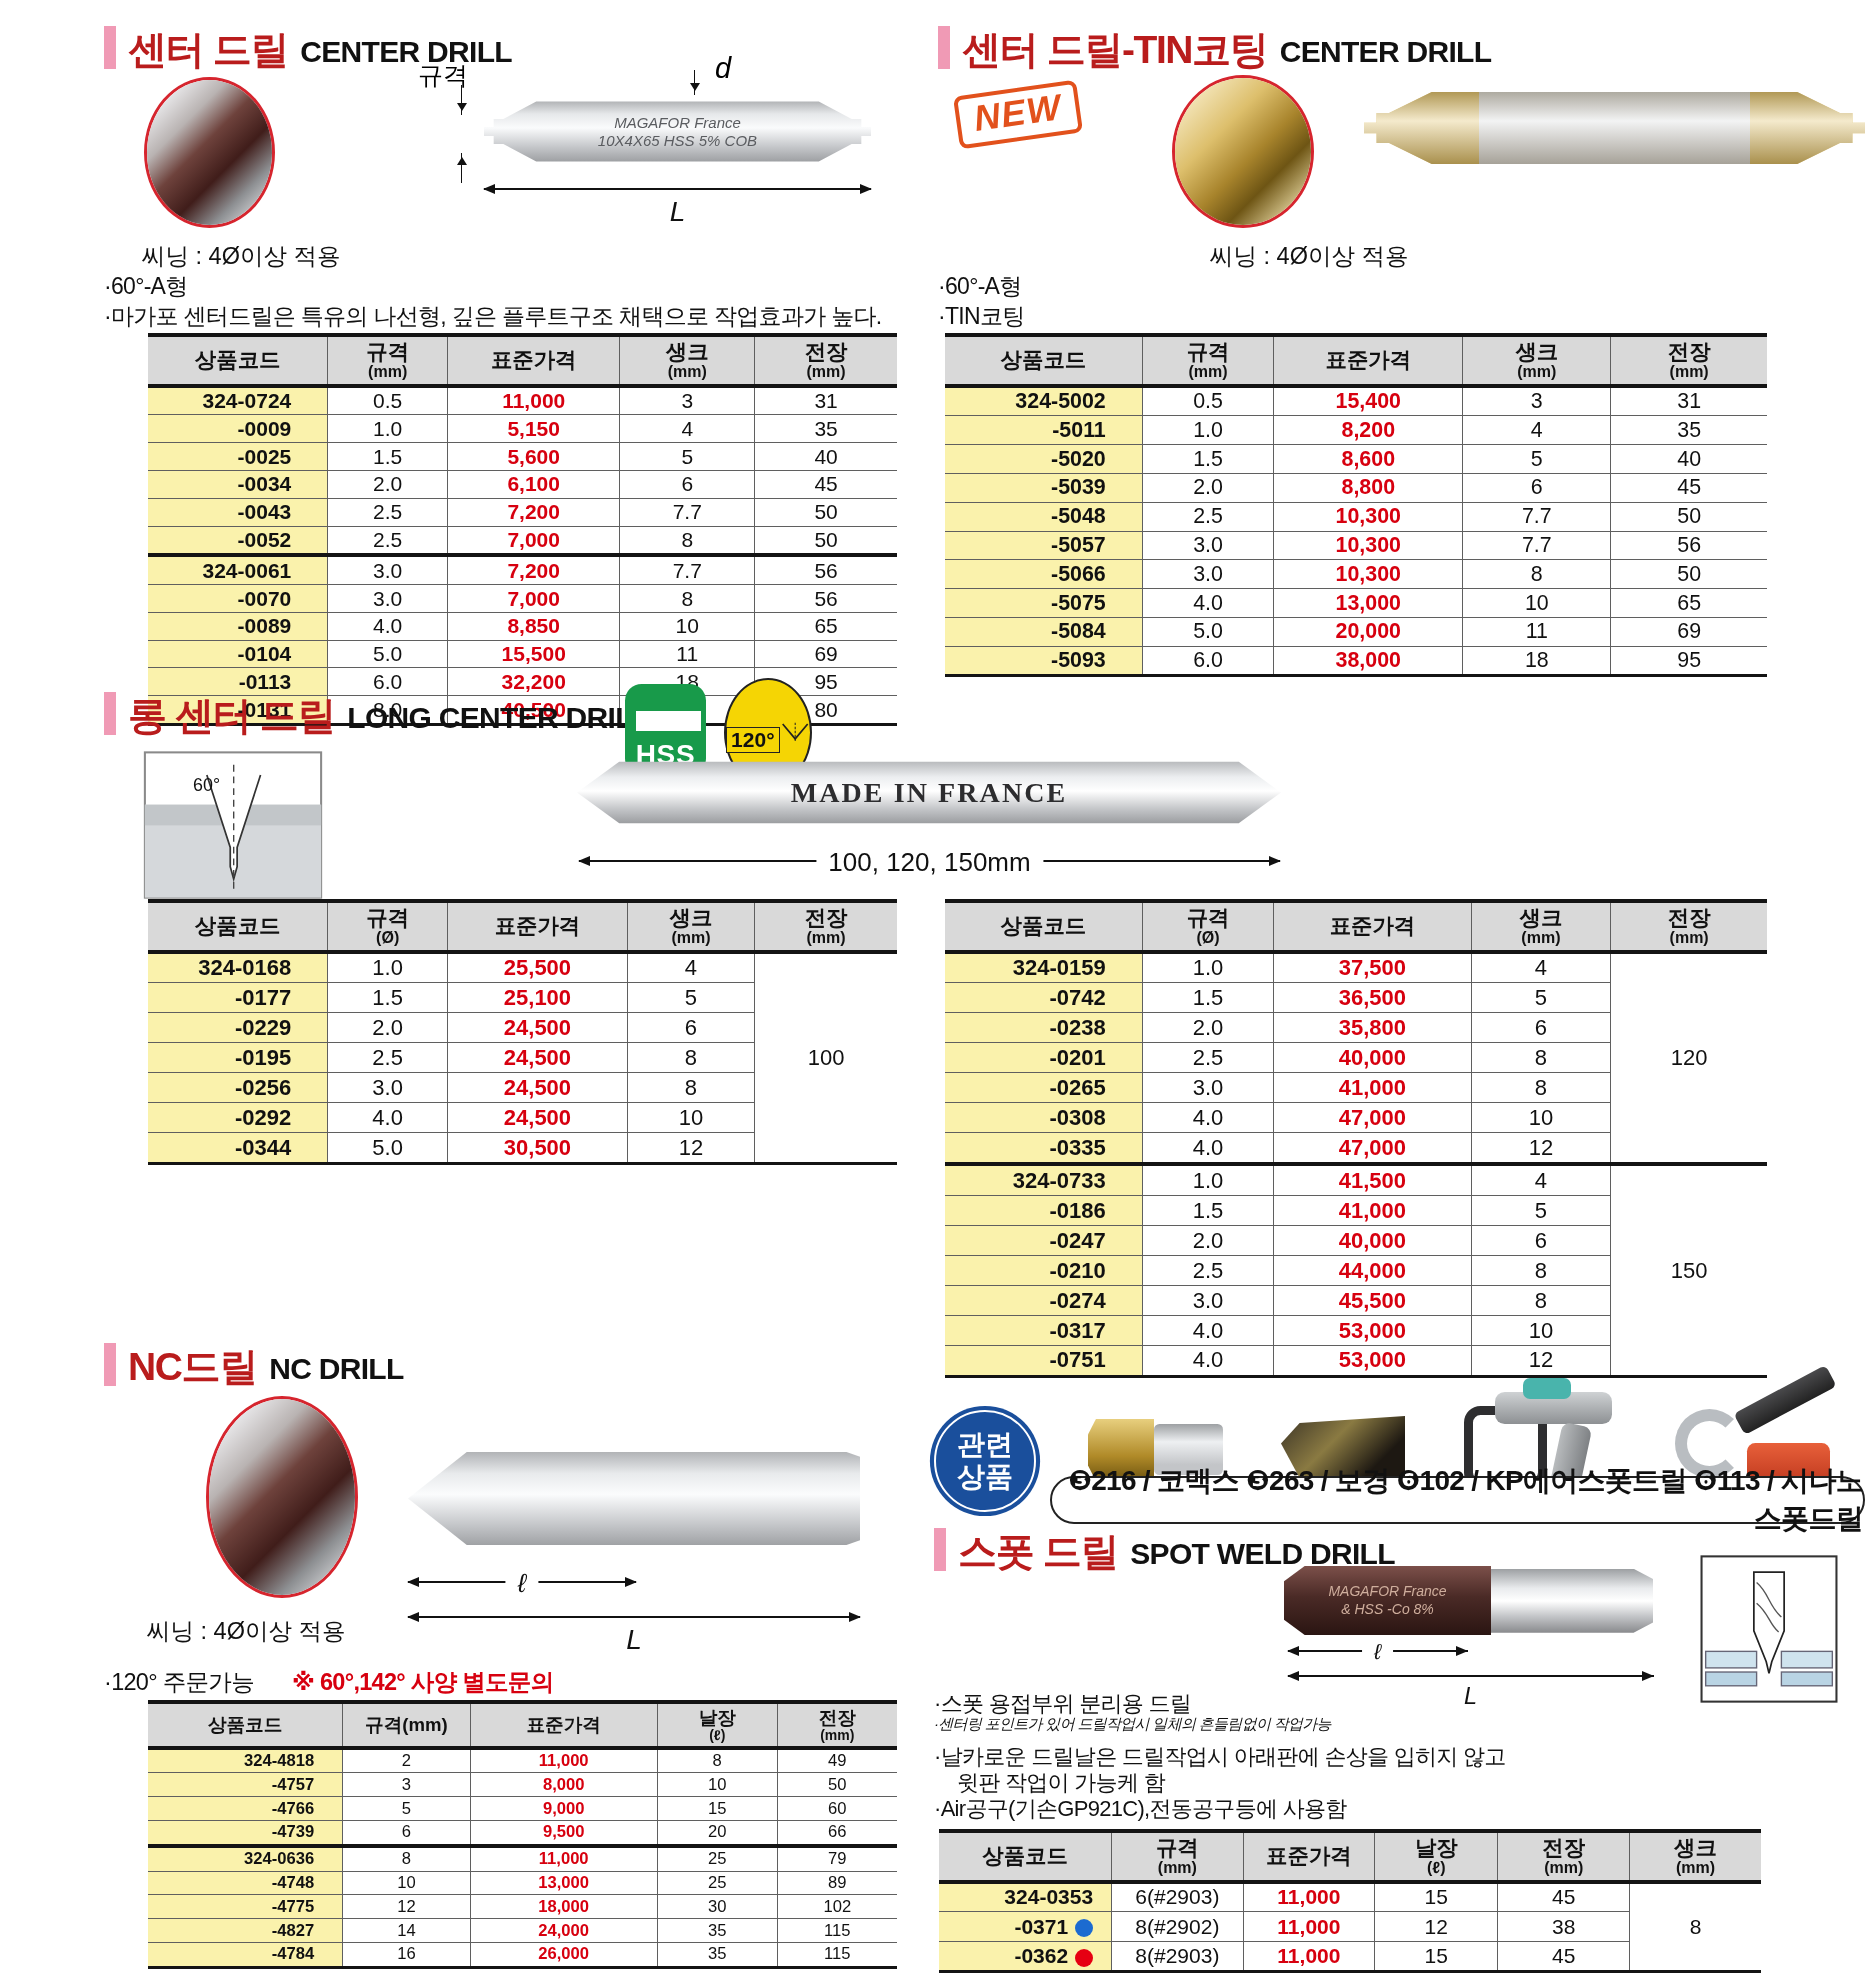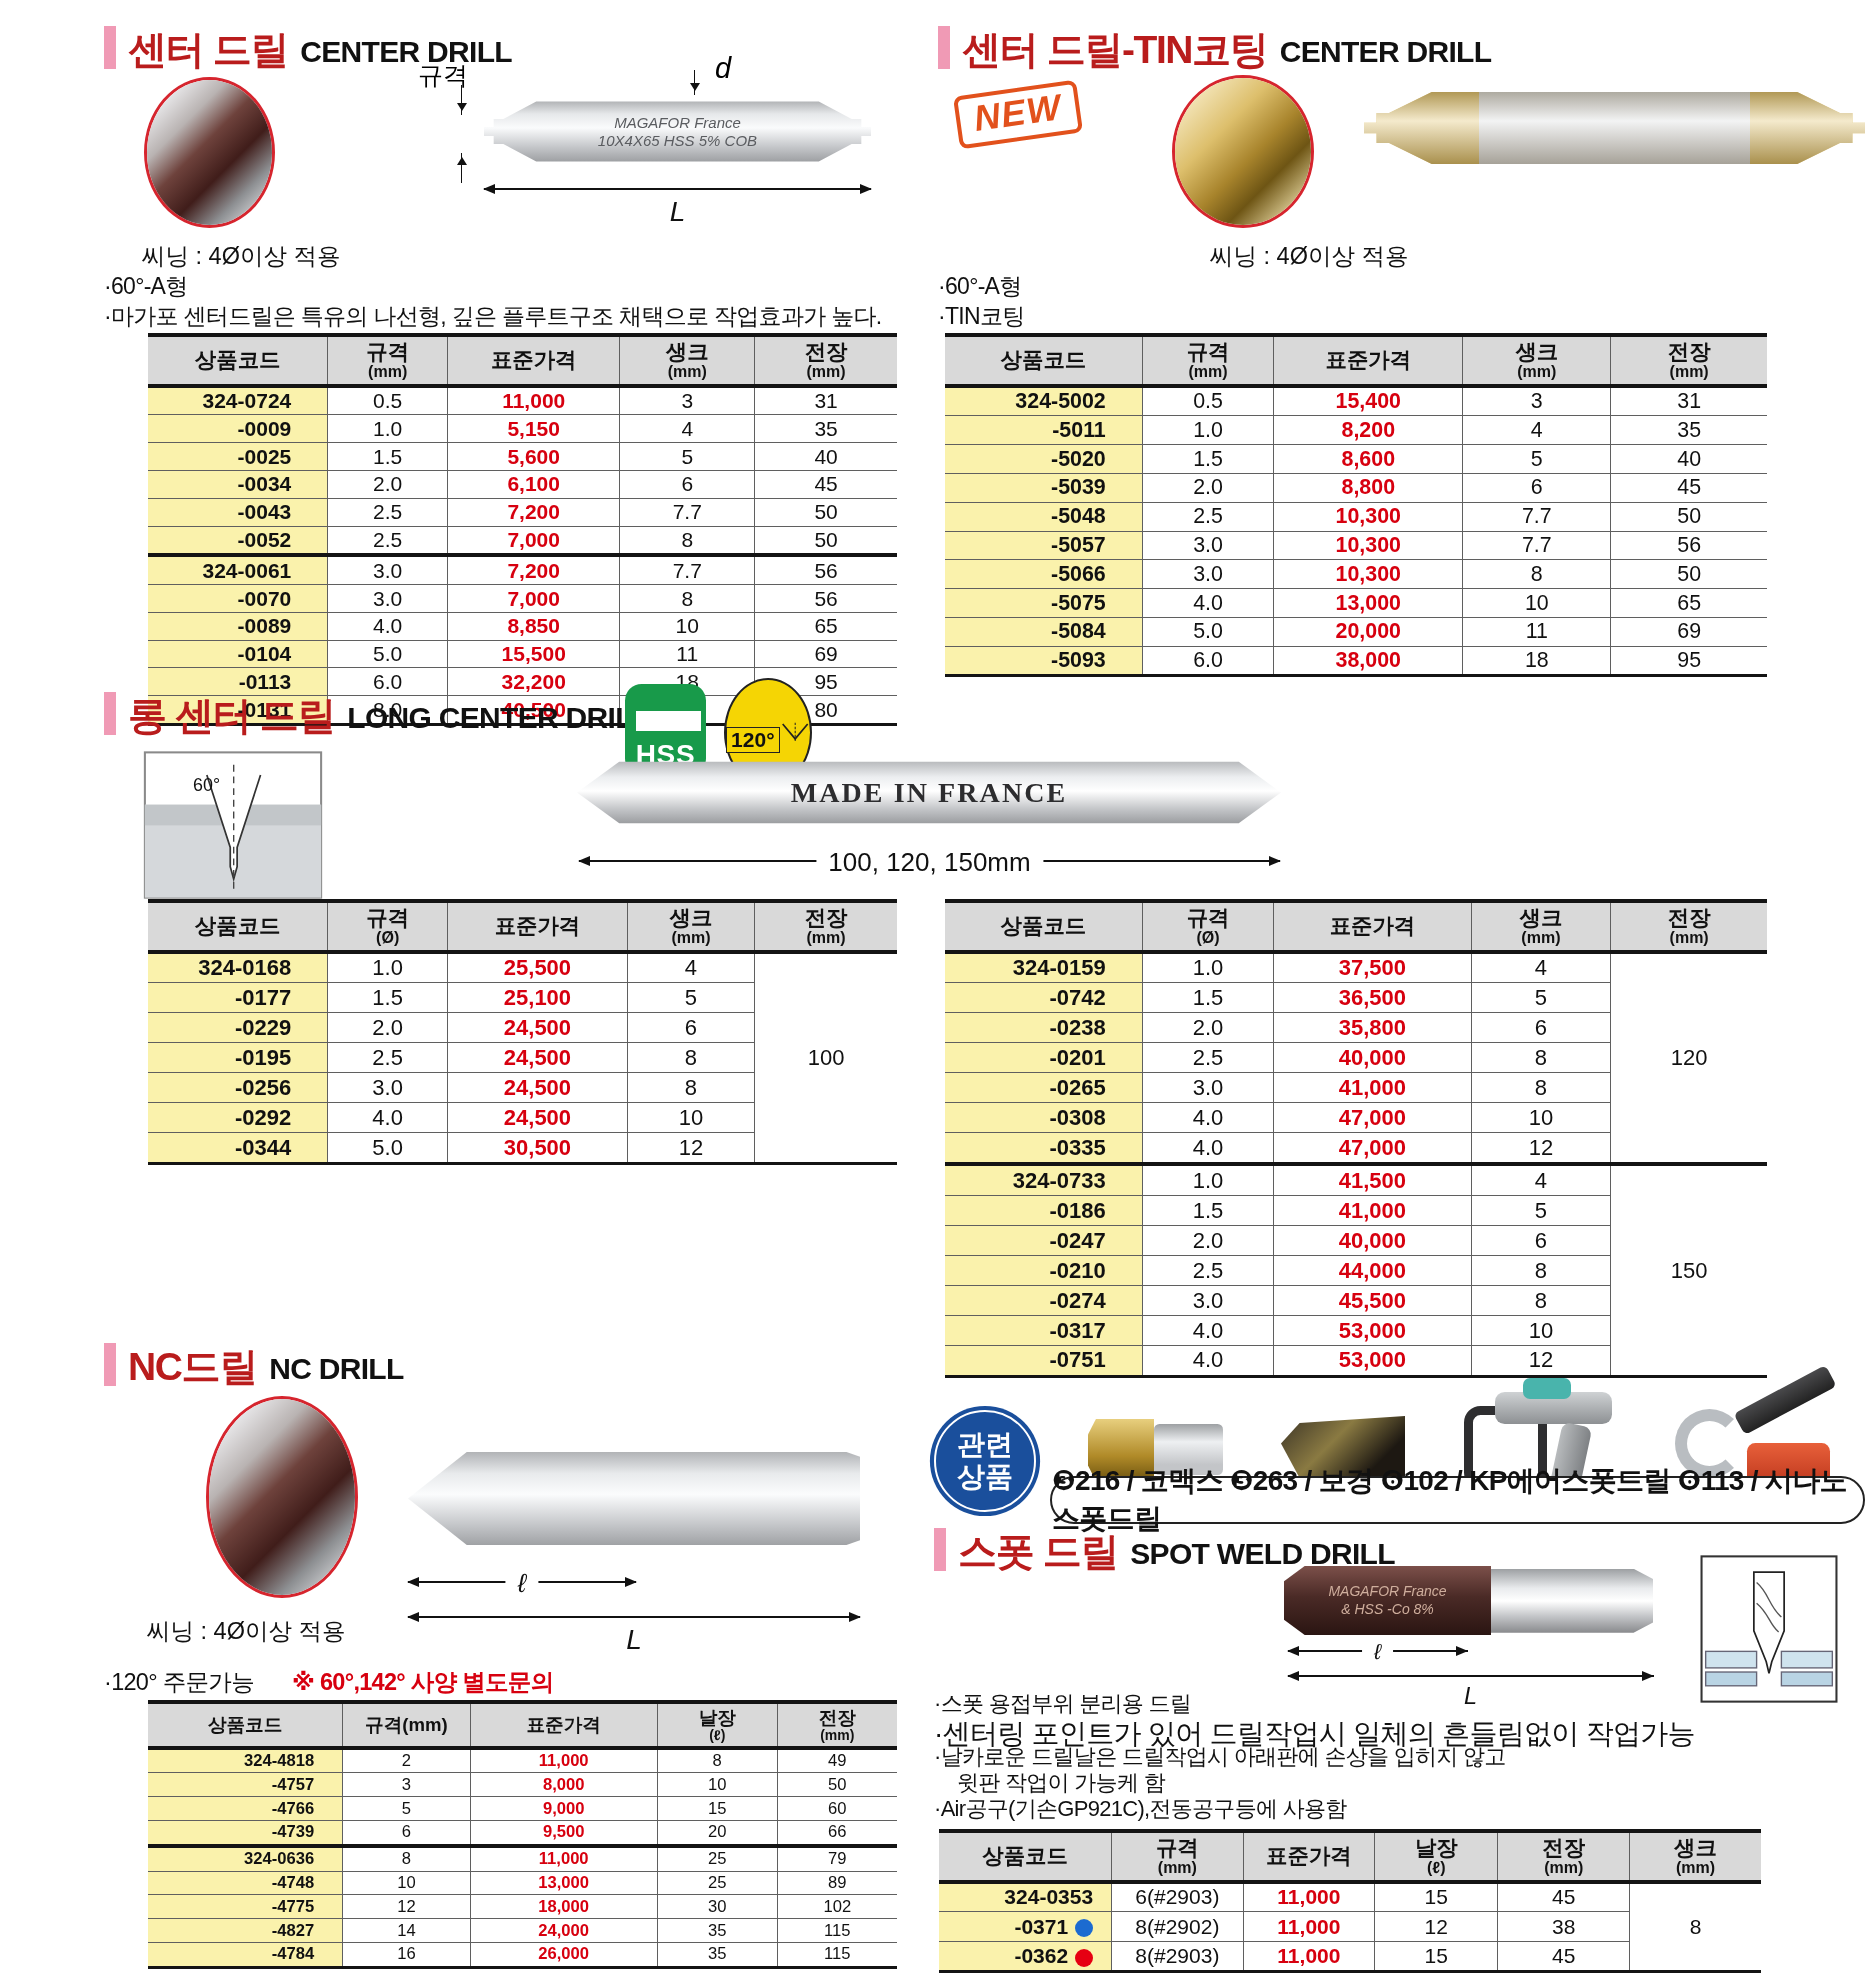--- a/index.html
+++ b/index.html
@@ -96,21 +96,21 @@
                     color:#fff; font-weight:bold; font-size:28px; letter-spacing:0.7px; }
   .deg-badge { background:#f5d504; border:2.8px solid #222; border-radius:50%;
                display:flex; flex-direction:row; align-items:center; justify-content:flex-start; }
   .deg-badge .txt { margin-top:14px; font-size:21px; font-weight:bold; border:1.4px solid #222;
                     padding:0 4.1px; background:#f5d504; color:#111; }
   .rel-badge { border-radius:50%; background:#1a4f9c; border:2.8px solid #fff;
                box-shadow:0 0 0 4.1px #1a4f9c; color:#fff; display:flex; flex-direction:column;
                align-items:center; justify-content:center; font-size:28px; font-weight:bold; line-height:1.15; }
   .rel-bar { border:2.1px solid #222; border-radius:30px; background:#fff; display:flex;
              align-items:center; justify-content:center; font-size:28px; font-weight:bold;
-             color:#111; letter-spacing:-0.7px; }
+             color:#111; letter-spacing:-0.7px;text-align:right; }
 
   
   .thumb-gold-flute { background:linear-gradient(180deg,#e8cf7e,#b08a28 60%,#6e5410); clip-path:polygon(0 25%,12% 0,100% 0,100% 100%,12% 100%,0 75%); }
   .thumb-shank { background:linear-gradient(180deg,#9da0a3,#eef0f2 35%,#c3c5c8 80%); }
   .thumb-darkbit { background:linear-gradient(135deg,#3a3326,#8a7a42 40%,#1d1812 75%); clip-path:polygon(0 40%,15% 10%,100% 0,100% 100%,15% 90%); }
   .gun-body { background:linear-gradient(180deg,#cfd2d4,#8d9093); border-radius:9.7px; }
   .gun-grip { background:linear-gradient(90deg,#b8bbbd,#7e8184); border-radius:8.3px; }
   .gun-loop { border:9.7px solid #2e2e30; border-radius:16.6px; }
   .gun-head { background:#49b4ac; border-radius:7px; }
   .clamp-c { border:12.4px solid #b9bdc1; border-right-color:transparent; border-radius:50%; }
@@ -807,21 +807,21 @@
       <rect x="118" y="140" width="74" height="24" fill="#cfe3ee" stroke="#667" stroke-width="2"></rect>
       <rect x="8" y="170" width="74" height="20" fill="#b9d4e4" stroke="#667" stroke-width="2"></rect>
       <rect x="118" y="170" width="74" height="20" fill="#b9d4e4" stroke="#667" stroke-width="2"></rect>
       <path d="M78 25 L122 25 L122 110 L104 155 L100 172 L96 155 L78 110 Z" fill="#ffffff" stroke="#222" stroke-width="2.5"></path>
       <path d="M82 40 C100 55 100 75 118 90" fill="none" stroke="#555" stroke-width="2"></path>
       <path d="M82 70 C100 85 100 100 114 112" fill="none" stroke="#555" stroke-width="2"></path>
     </svg>
   </div>
 
   <div class="abs bullet" style="left:934px; top:1689px; font-size:22px;">·스폿 용접부위 분리용 드릴</div>
-  <div class="abs bullet" style="left:934px; top:1715px; font-size:28px;">·센터링 포인트가 있어 드릴작업시 일체의 흔들림없이 작업가능</div>
+  <div class="abs bullet" style="left:934px; top:1715px; font-size:15px;font-style:italic;">·센터링 포인트가 있어 드릴작업시 일체의 흔들림없이 작업가능</div>
   <div class="abs bullet" style="left:934px; top:1742px; font-size:22px;">·날카로운 드릴날은 드릴작업시 아래판에 손상을 입히지 않고</div>
   <div class="abs bullet" style="left:957px; top:1768px; font-size:22px;">윗판 작업이 가능케 함</div>
   <div class="abs bullet" style="left:934px; top:1794px; font-size:22px;">·Air공구(기손GP921C),전동공구등에 사용함</div>
 
   <div class="abs" style="left:939px; top:1829px; width:822px;">
       <table class="price-table t-spot">
         <colgroup>
           <col style="width: 21%;">
           <col style="width: 16%;">
           <col style="width: 16%;">

